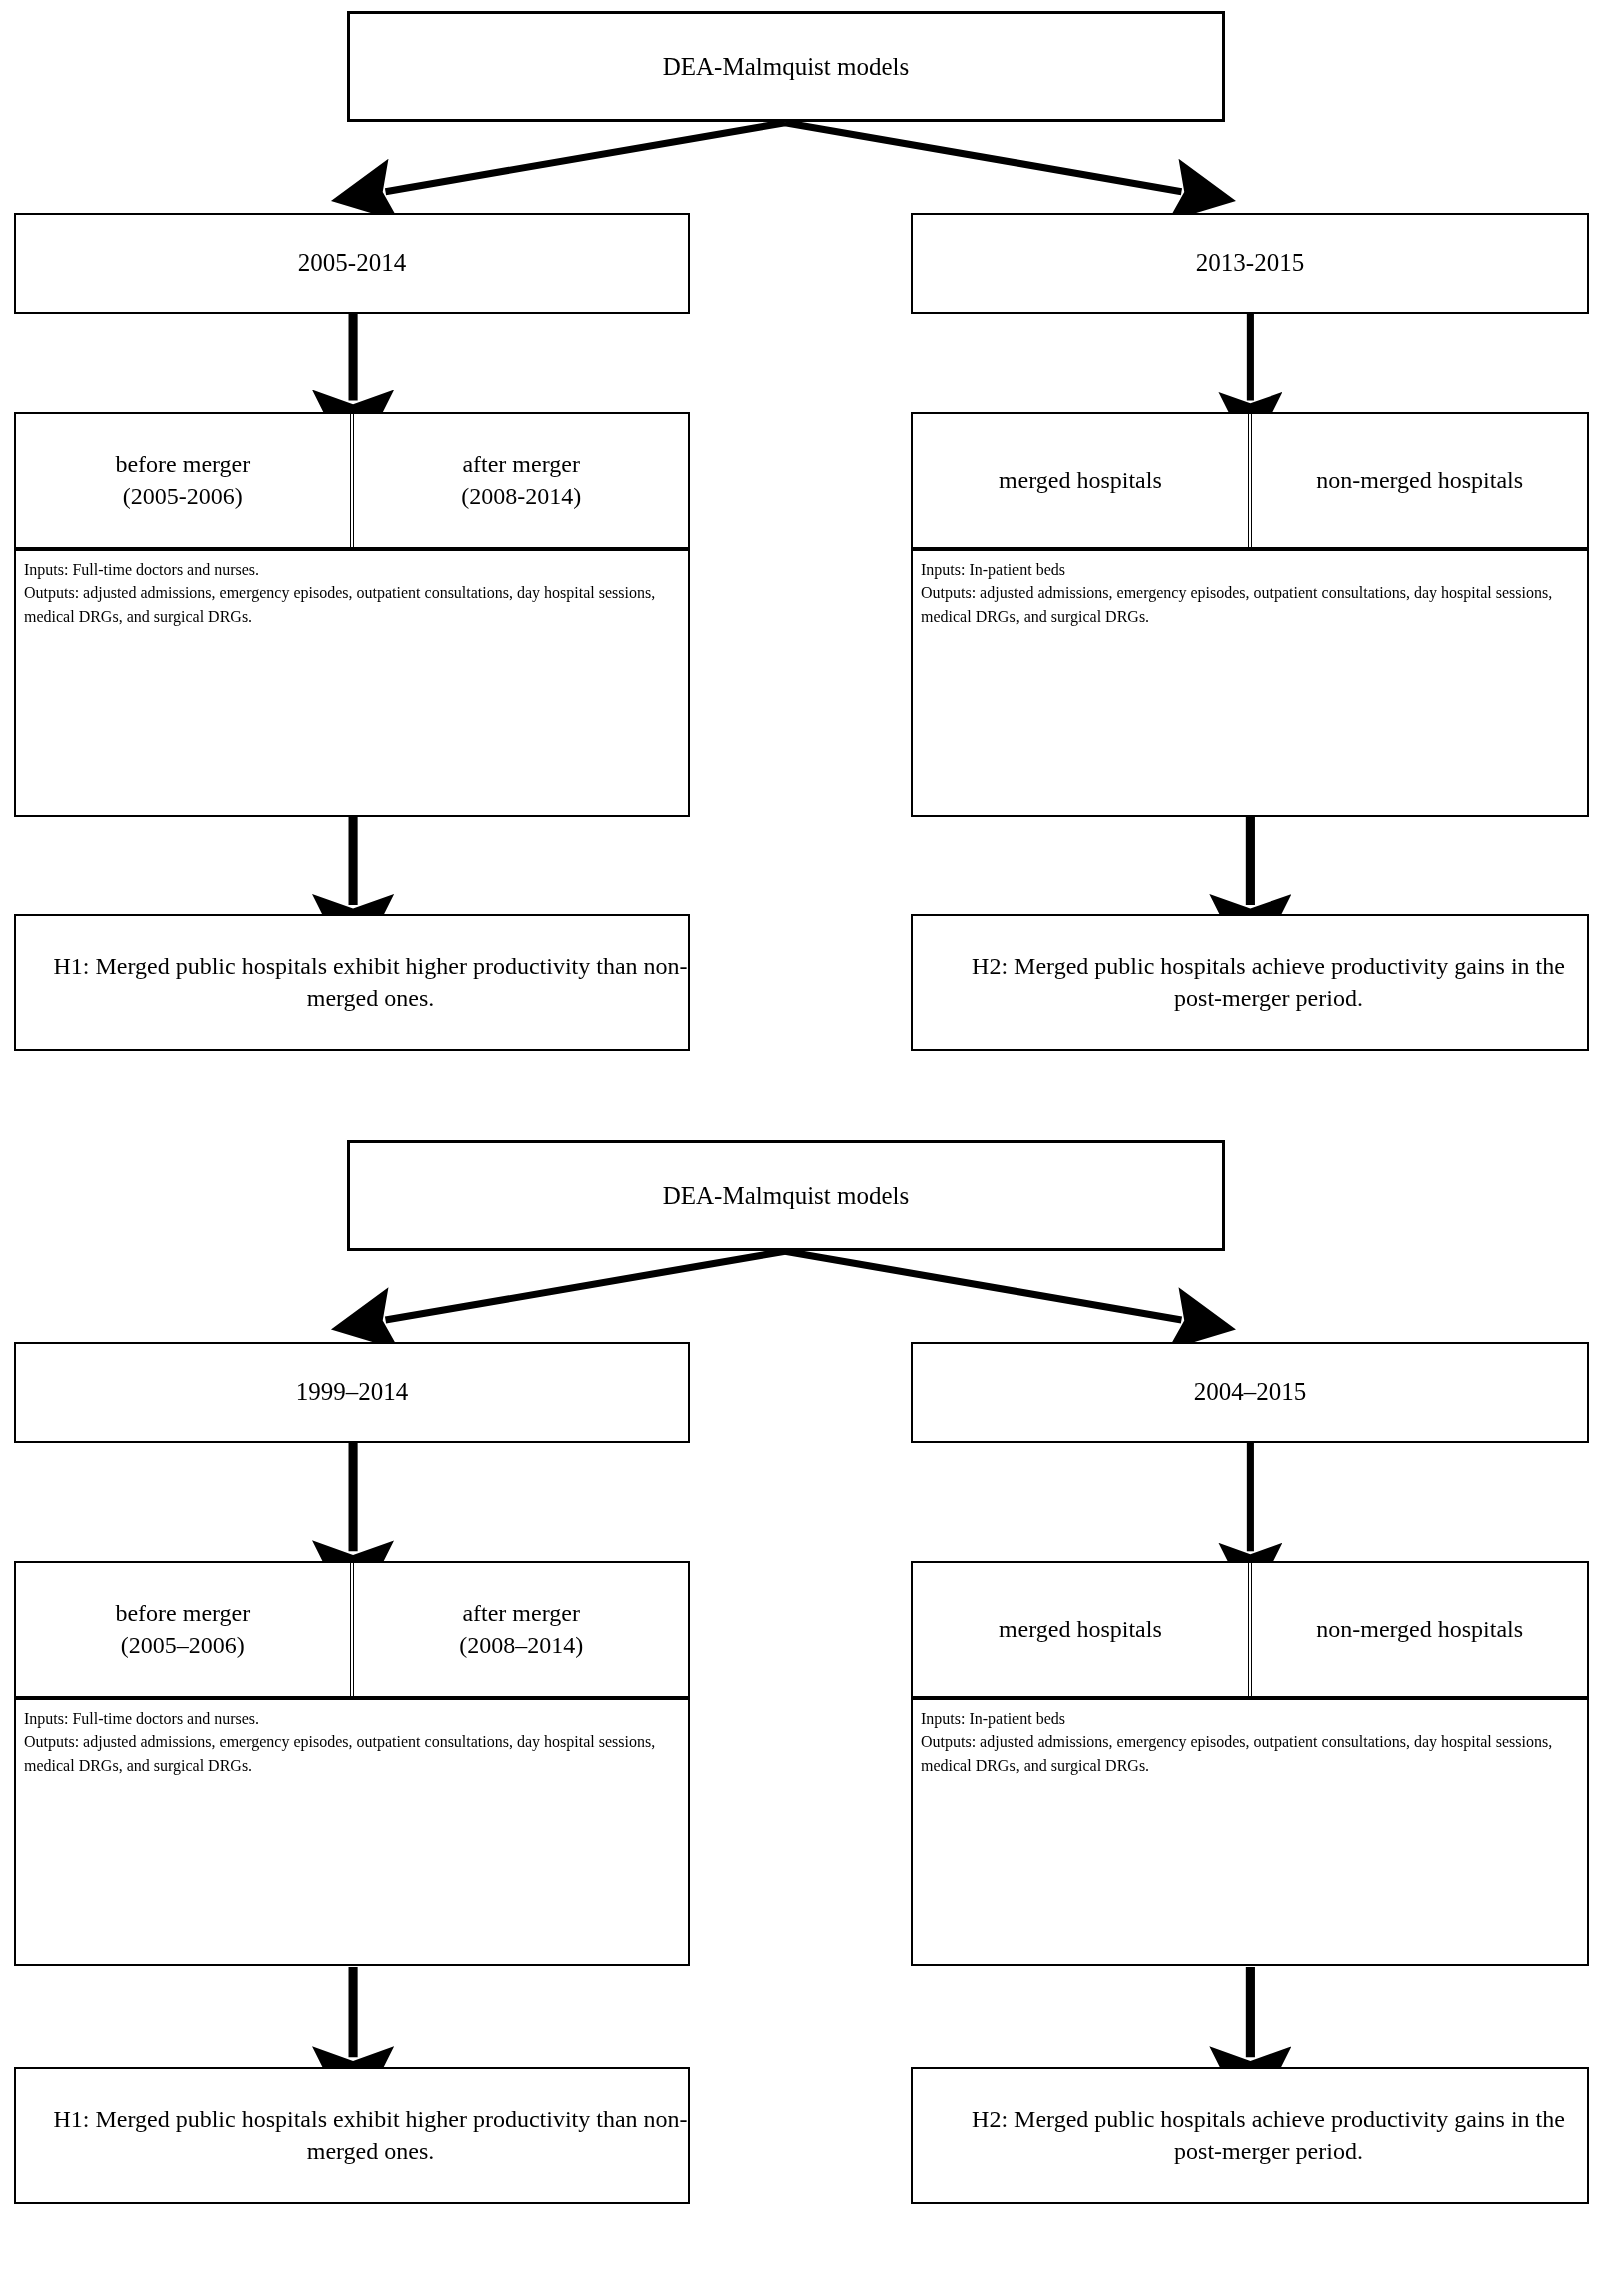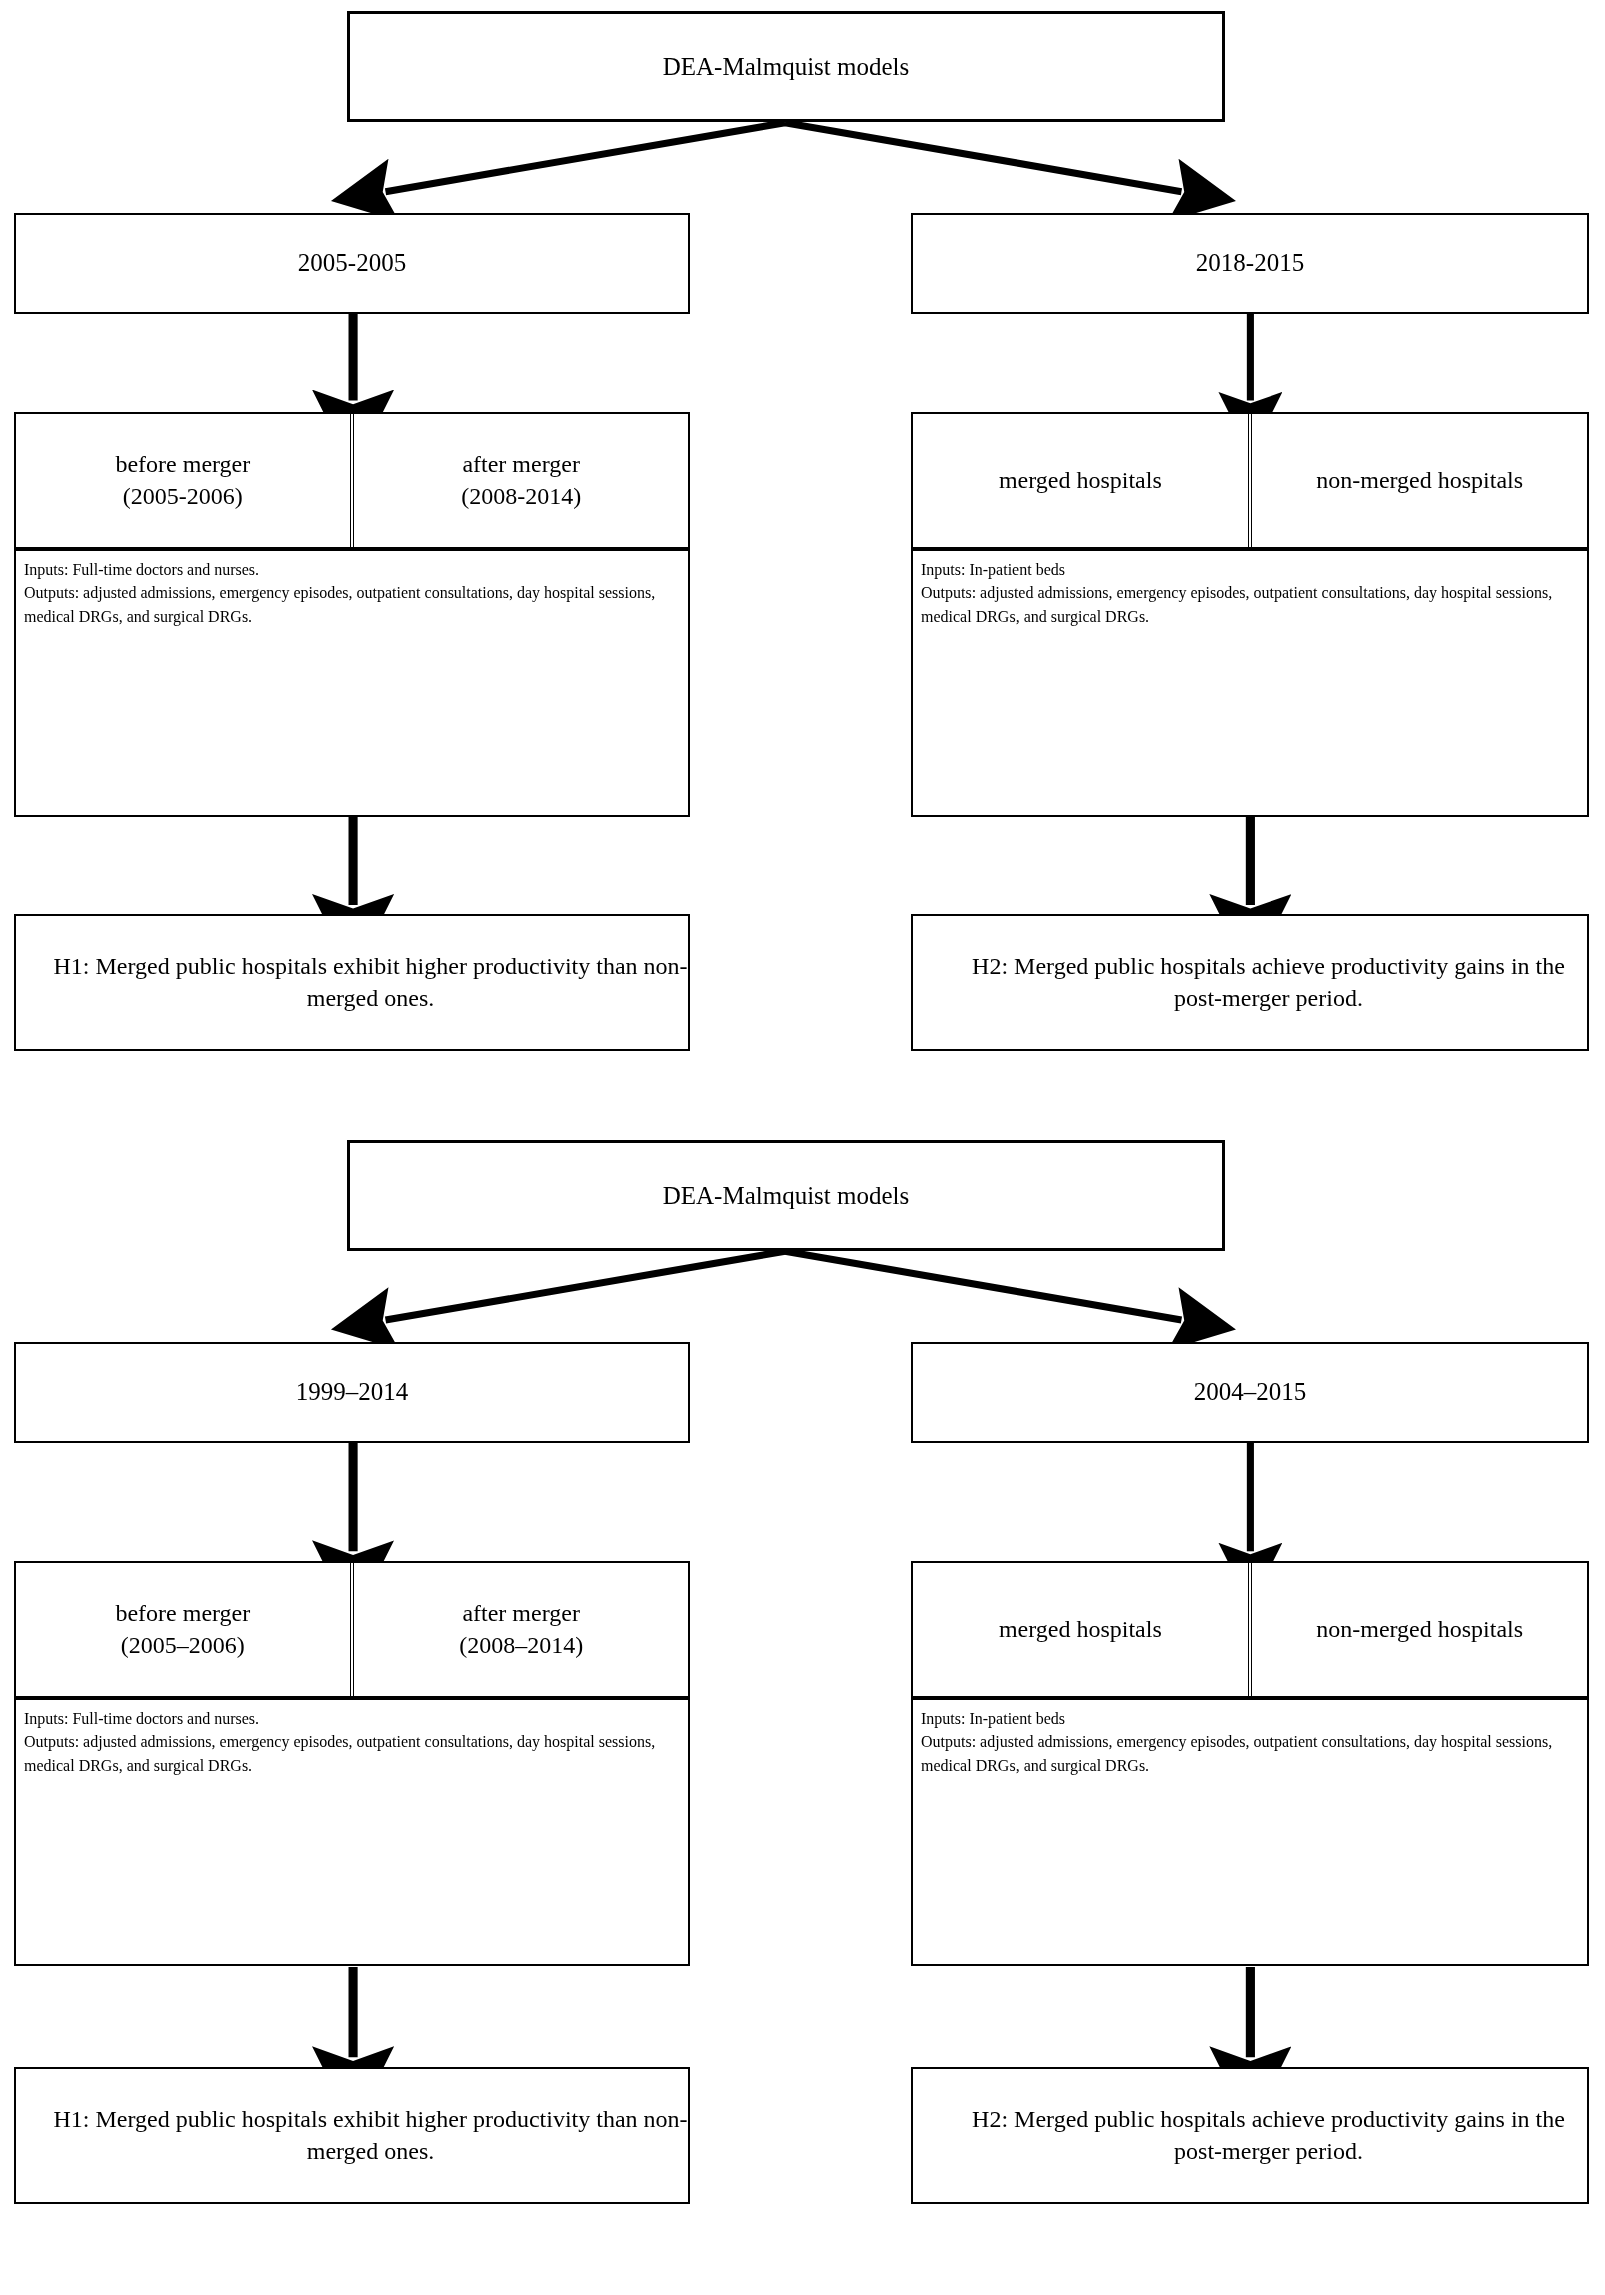--- a/index.html
+++ b/index.html
@@ -120,25 +120,25 @@
   <line x1="2466" y1="3880" x2="2466" y2="4058" stroke="#000" stroke-width="18" marker-end="url(#ah)"></line>
 </svg>
 
 <div class="titlebox" style="left:347px;top:11px;width:878px;height:111px;">
   <div class="inner">
     <span class="t-title">DEA-Malmquist models</span>
   </div>
 </div>
 
 <div class="box" style="left:14px;top:213px;width:676px;height:101px;">
-  <span class="t-year">2005-2005</span>
+  <span class="t-year">2005-2014</span>
 </div>
 
 <div class="box" style="left:911px;top:213px;width:678px;height:101px;">
-  <span class="t-year">2018-2015</span>
+  <span class="t-year">2013-2015</span>
 </div>
 
 <div class="splitbox" style="left:14px;top:412px;width:676px;height:137px;">
   <div class="half">
       <span class="t-half">before merger
 (2005-2006)</span>
     </div>
   <div class="divider"></div>
   <div class="half">
       <span class="t-half">after merger

